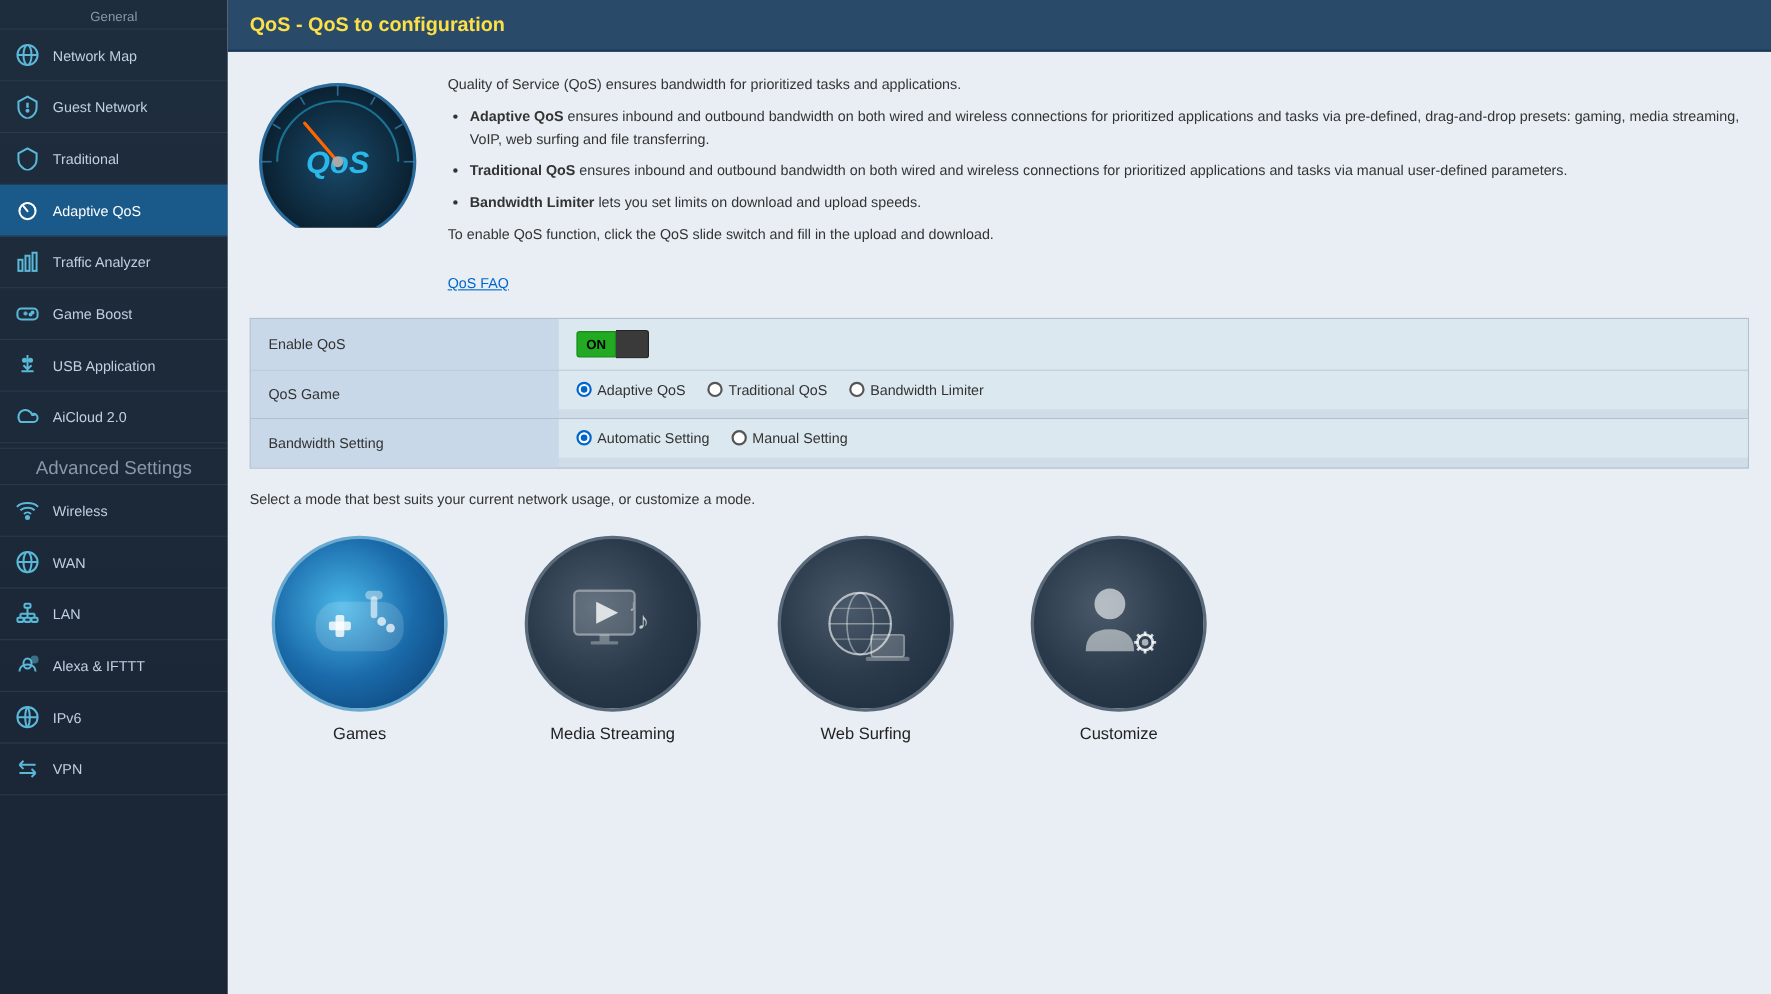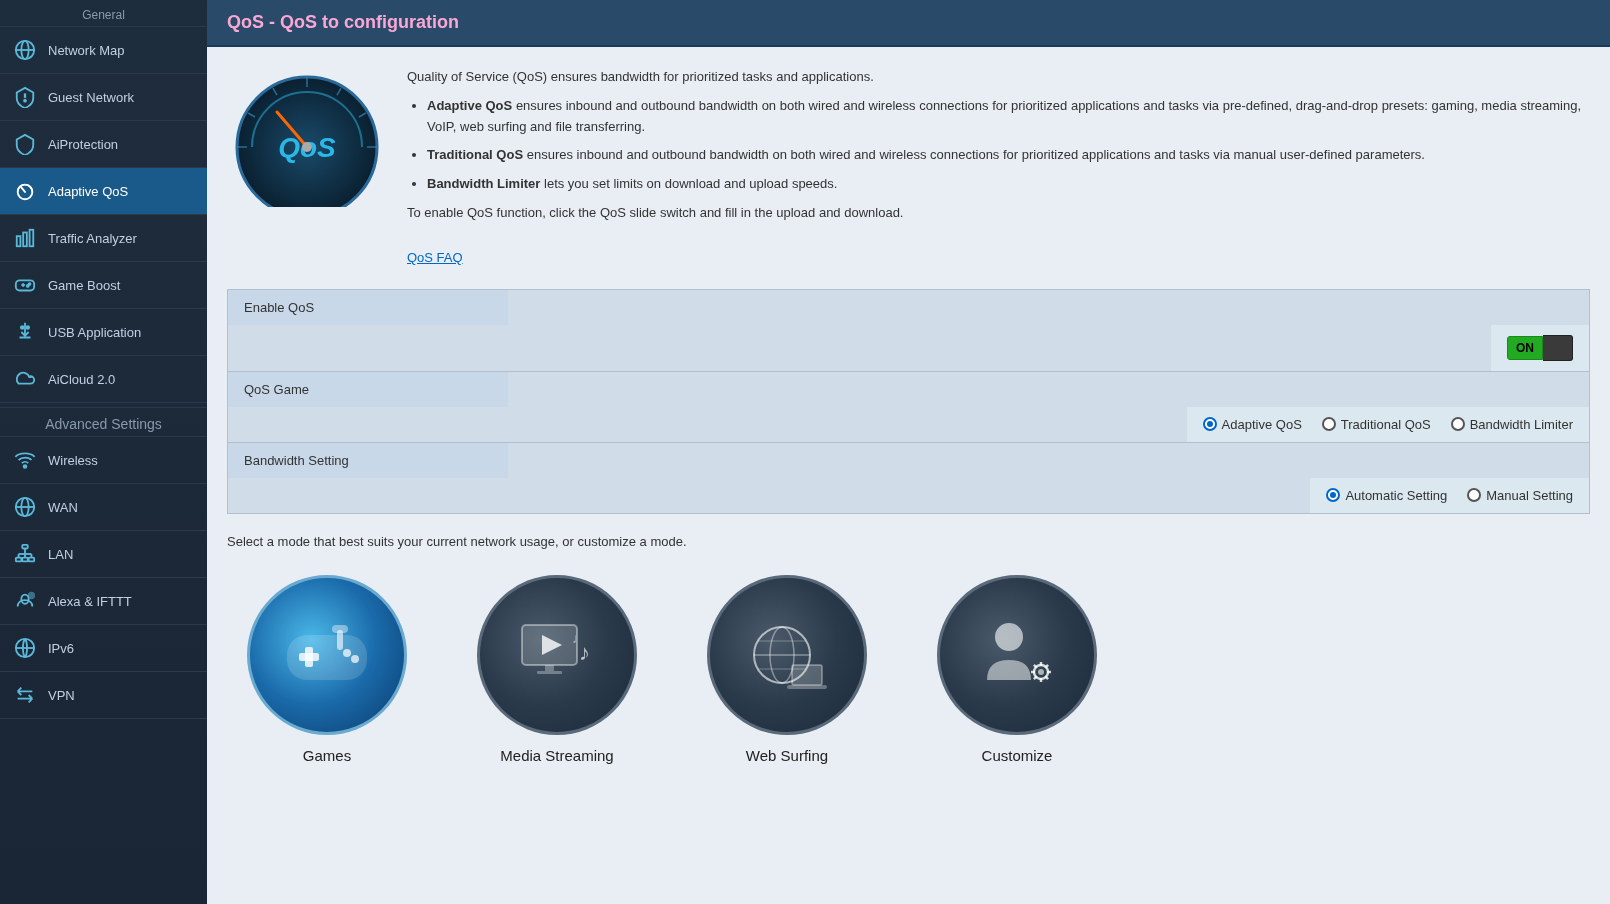--- a/index.html
+++ b/index.html
@@ -54,41 +54,41 @@
       justify-content: center;
     }
 
     .sidebar-icon svg {
       width: 22px;
       height: 22px;
     }
 
     .advanced-label {
       color: #8899aa;
-      font-size: 14px;
+      font-size: 17px;
       text-align: center;
       padding: 8px 0 4px 0;
       border-top: 1px solid #2a3a4a;
       border-bottom: 1px solid #2a3a4a;
       margin-top: 4px;
     }
 
     
     .main {
       flex: 1;
       background: #e8eef4;
       display: flex;
       flex-direction: column;
       overflow-y: auto;
     }
 
     .page-header {
       background: #2a4a6a;
       padding: 12px 20px;
-      color: #f9a8d4;
+      color: #fde047;
       font-size: 18px;
       font-weight: bold;
       border-bottom: 2px solid #1a3a5a;
     }
 
     .content-area {
       padding: 20px;
       flex: 1;
     }
 
@@ -133,24 +133,23 @@
 
     
     .settings-table {
       background: #d0dce8;
       border: 1px solid #b0c0d0;
       margin-bottom: 20px;
     }
 
     .settings-row {
       display: flex;
-      align-items: flex-end;
+      align-items: flex-start;
       border-bottom: 1px solid #b0c0d0;
       min-height: 44px;
-      flex-direction: column;
     }
 
     .settings-row:last-child { border-bottom: none; }
 
     .settings-label {
       width: 280px;
       padding: 10px 16px;
       color: #333;
       font-size: 13px;
       background: #c8d8e8;
@@ -321,21 +320,21 @@
     </div>
     <span>Guest Network</span>
   </div>
 
   <div class="sidebar-item">
     <div class="sidebar-icon">
       <svg viewBox="0 0 24 24" fill="none" stroke="#5ab8d8" stroke-width="2">
         <path d="M12 2L3 7v6c0 5 4 9 9 11 5-2 9-6 9-11V7z"></path>
       </svg>
     </div>
-    <span>AiProtection</span>
+    <span>Traditional</span>
   </div>
 
   <div class="sidebar-item active">
     <div class="sidebar-icon">
       <svg viewBox="0 0 24 24" fill="none" stroke="#ffffff" stroke-width="2">
         <circle cx="12" cy="13" r="8"></circle>
         <path d="M12 13 L8 8" stroke="#ffffff" stroke-width="2" stroke-linecap="round"></path>
         <path d="M4 13 A8 8 0 0 1 20 13" stroke="#ffffff" stroke-width="1.5" fill="none"></path>
       </svg>
     </div>

